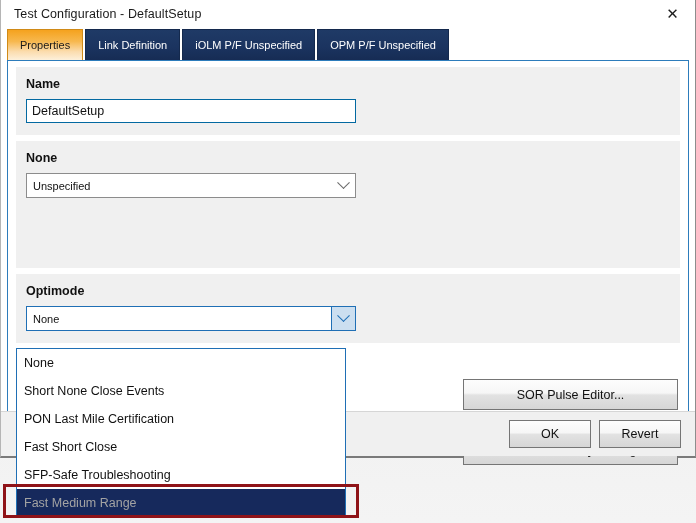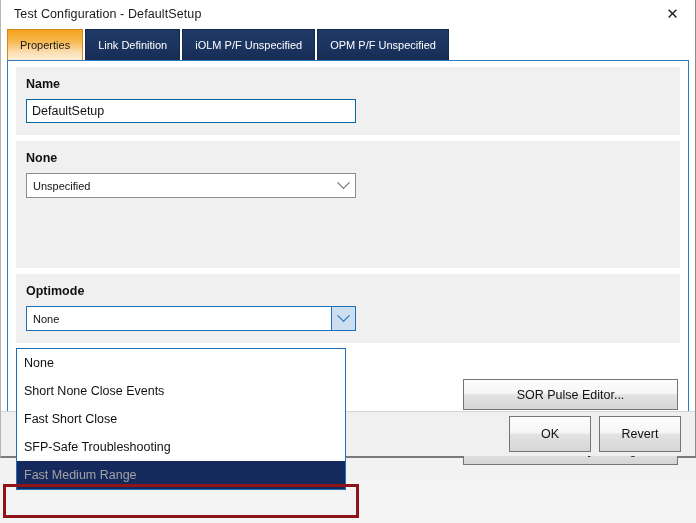--- a/index.html
+++ b/index.html
@@ -262,21 +262,21 @@
     bottom: 0;
     height: 45px;
     background: #f0f0f0;
     border-top: 1px solid #d6d6d6;
     display: flex;
     align-items: center;
     justify-content: flex-end;
     padding-right: 14px;
     gap: 8px;
   }
-  #footer .btn { width: 82px; height: 36px; }
+  #footer .btn { width: 82px; height: 28px; }
 </style>
 </head>
 <body>
 
 <div id="desktop"></div>
 
 <div id="window">
 
   <div id="titlebar">
     <span class="title">Test Configuration - DefaultSetup</span>
@@ -327,18 +327,19 @@
   <div id="footer">
     <div class="btn">OK</div>
     <div class="btn">Revert</div>
   </div>
 
 </div>
 
 <div id="dropdown">
   <div class="dd-item">None</div>
   <div class="dd-item">Short None Close Events</div>
+  <div class="dd-item">PON Last Mile Certification</div>
   <div class="dd-item">Fast Short Close</div>
   <div class="dd-item">SFP-Safe Troubleshooting</div>
   <div class="dd-item selected">Fast Medium Range</div>
 </div>
 
 <div id="annotation"></div>
 
 </body></html>

